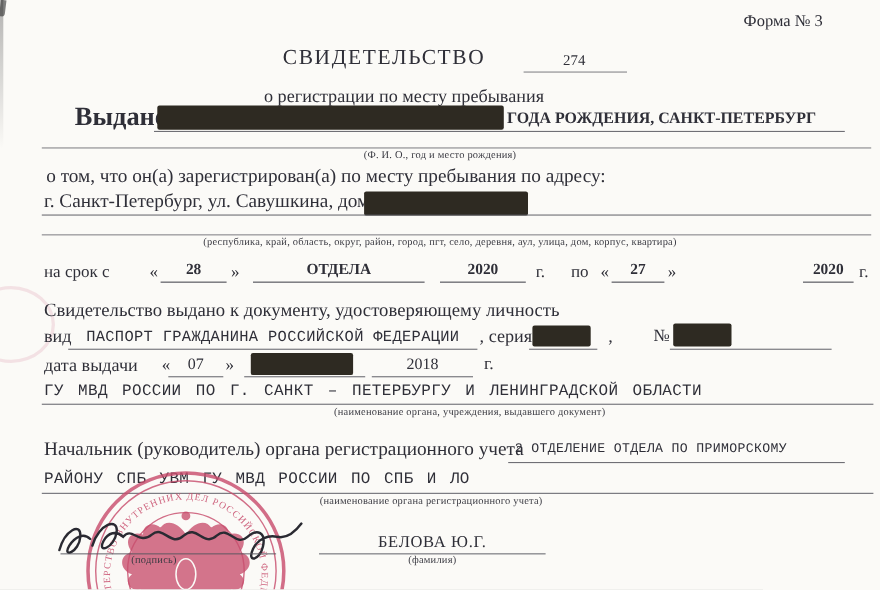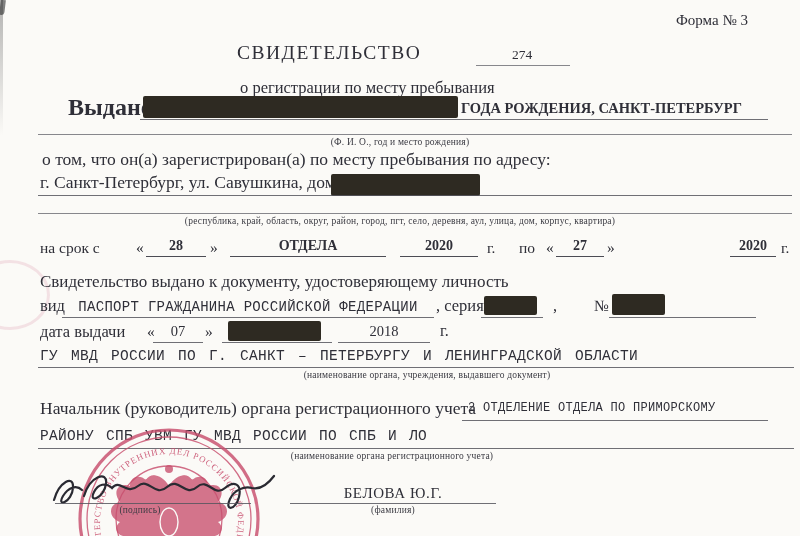--- a/index.html
+++ b/index.html
@@ -27,21 +27,21 @@
 <body>
 
 <div class="page">
 
   <div class="edge-shadow"></div>
   <div class="corner-mark"></div>
   <div class="smudge"></div>
 
   <div class="abs" style="left:676px;top:12px;font-size:15px;">Форма № 3</div>
 
-  <div class="abs" style="left:237px;top:42px;font-size:19.5px;letter-spacing:1.5px;">СВИДЕТЕЛЬСТВО</div>
+  <div class="abs" style="left:257px;top:42px;font-size:19.5px;letter-spacing:1.5px;">СВИДЕТЕЛЬСТВО</div>
   <div class="abs" style="left:476px;top:47px;width:92px;text-align:center;font-size:13.5px;">274</div>
   <div class="hline thin" style="left:476px;top:65px;width:94px;"></div>
   <div class="abs" style="left:240px;top:62px;font-size:16.5px;margin-top:16px;">о регистрации по месту пребывания</div>
 
   <div class="abs" style="left:68px;top:94px;font-size:24px;font-weight:bold;">Выдано</div>
   <div class="redact" style="left:143px;top:96px;width:315px;height:22px;"></div>
   <div class="abs" style="left:461px;top:100px;font-size:14.5px;font-weight:bold;">ГОДА РОЖДЕНИЯ, САНКТ-ПЕТЕРБУРГ</div>
   <div class="hline" style="left:140px;top:119px;width:628px;"></div>
   <div class="hline thin" style="left:38px;top:134px;width:754px;"></div>
   <div class="cap" style="left:250px;top:137px;width:300px;">(Ф. И. О., год и место рождения)</div>

